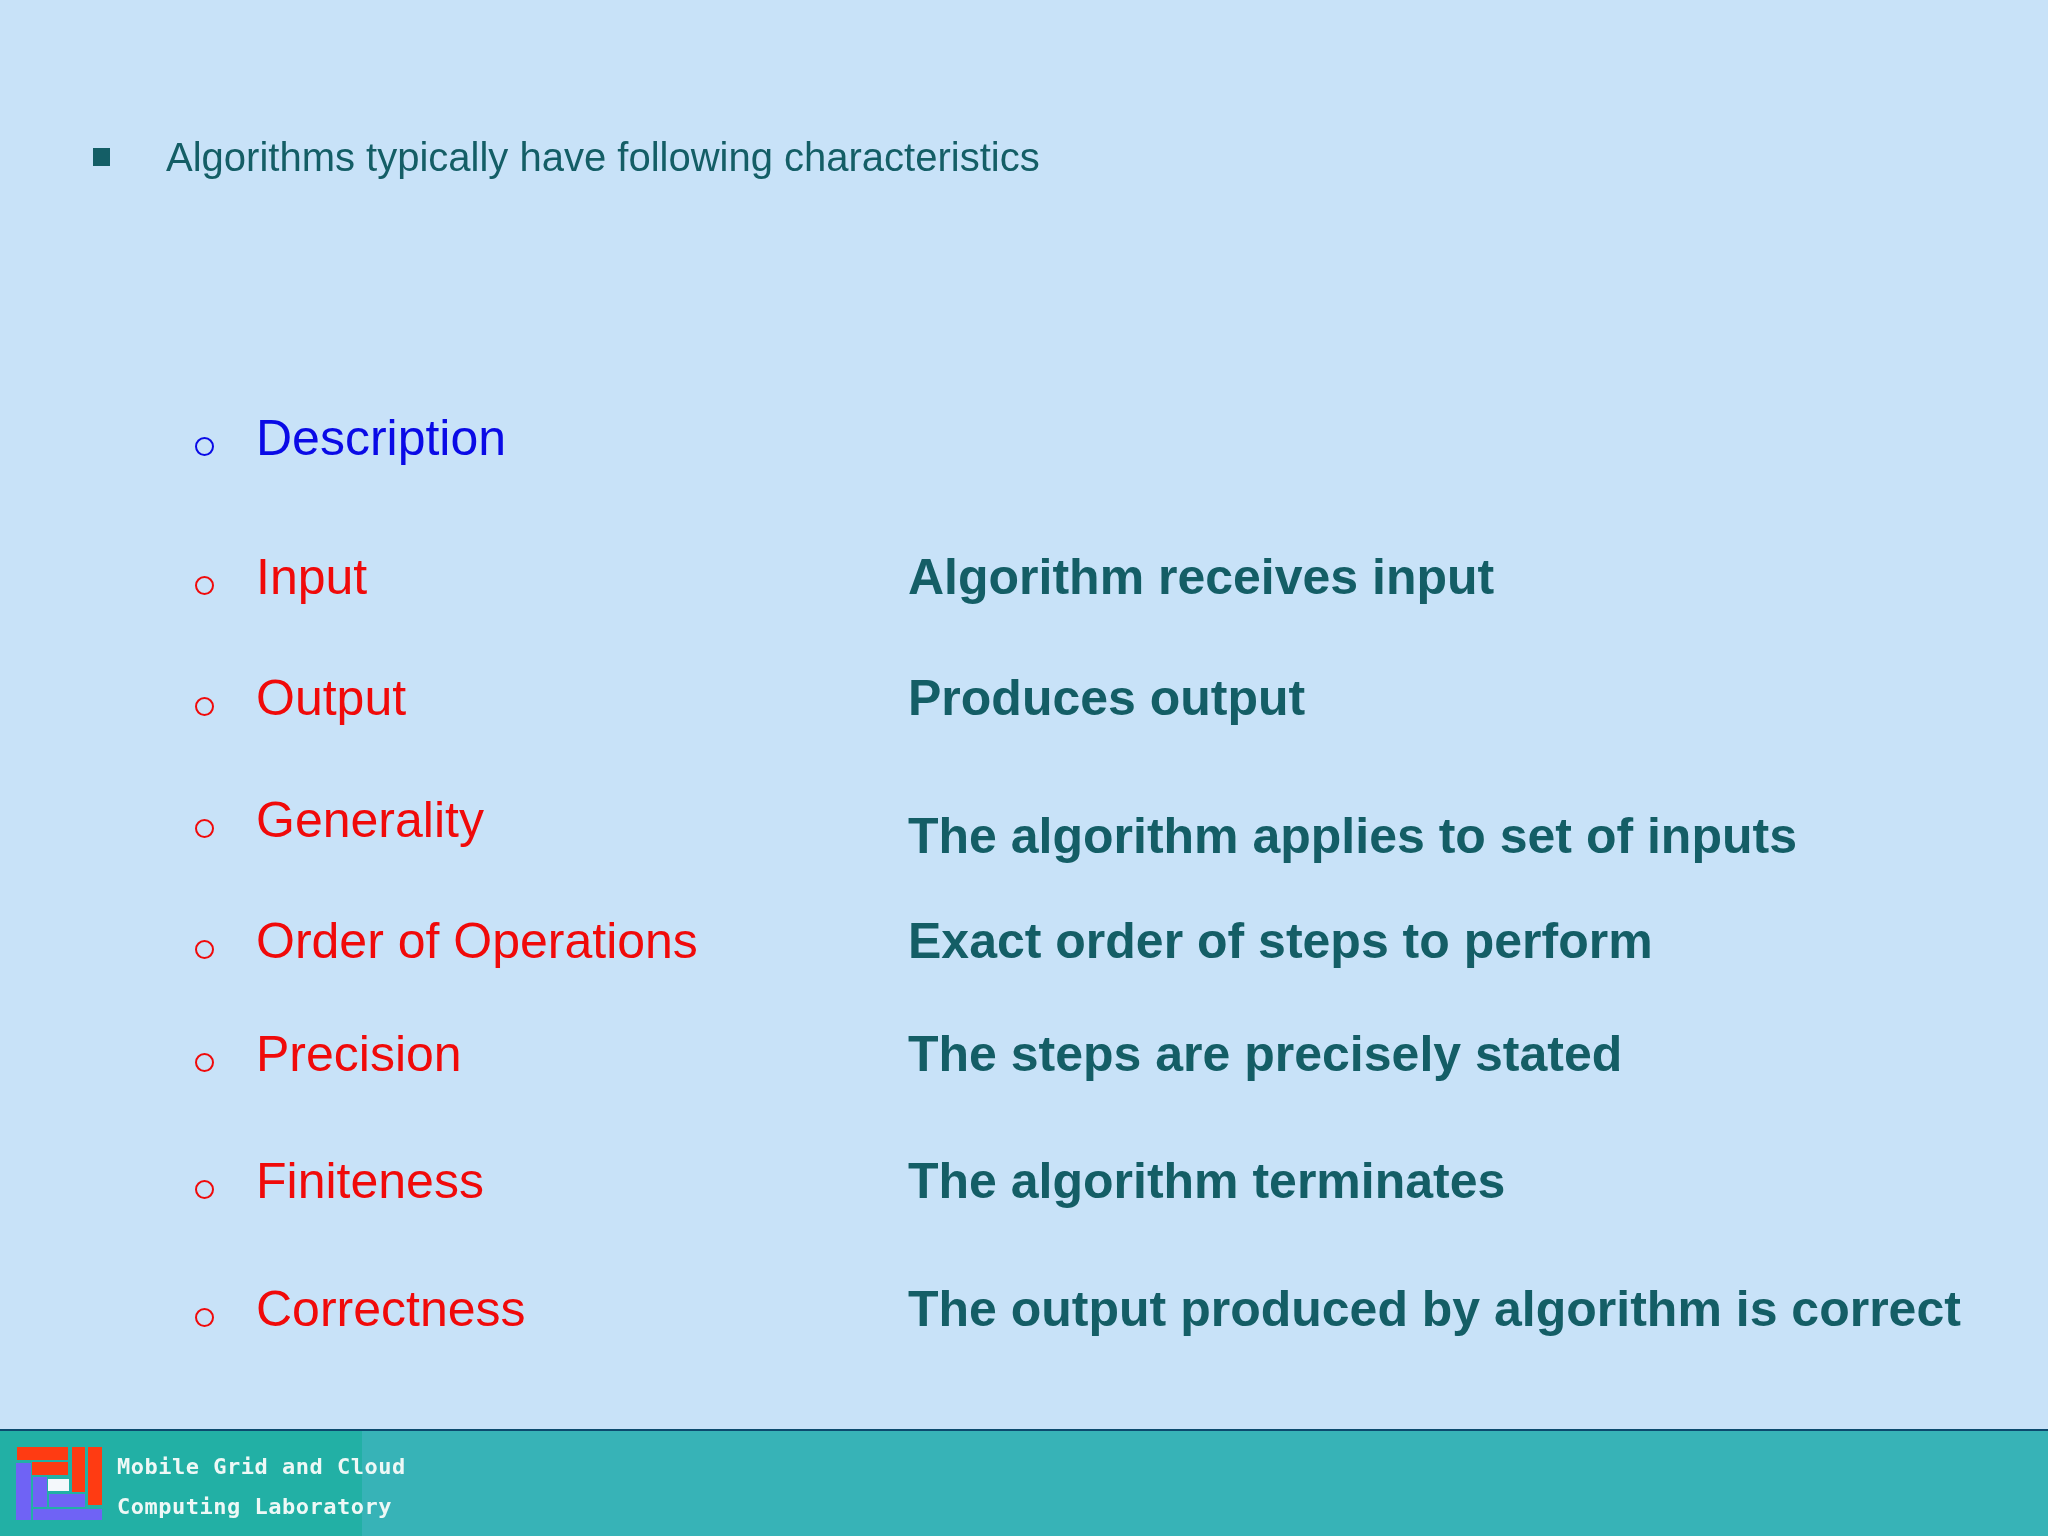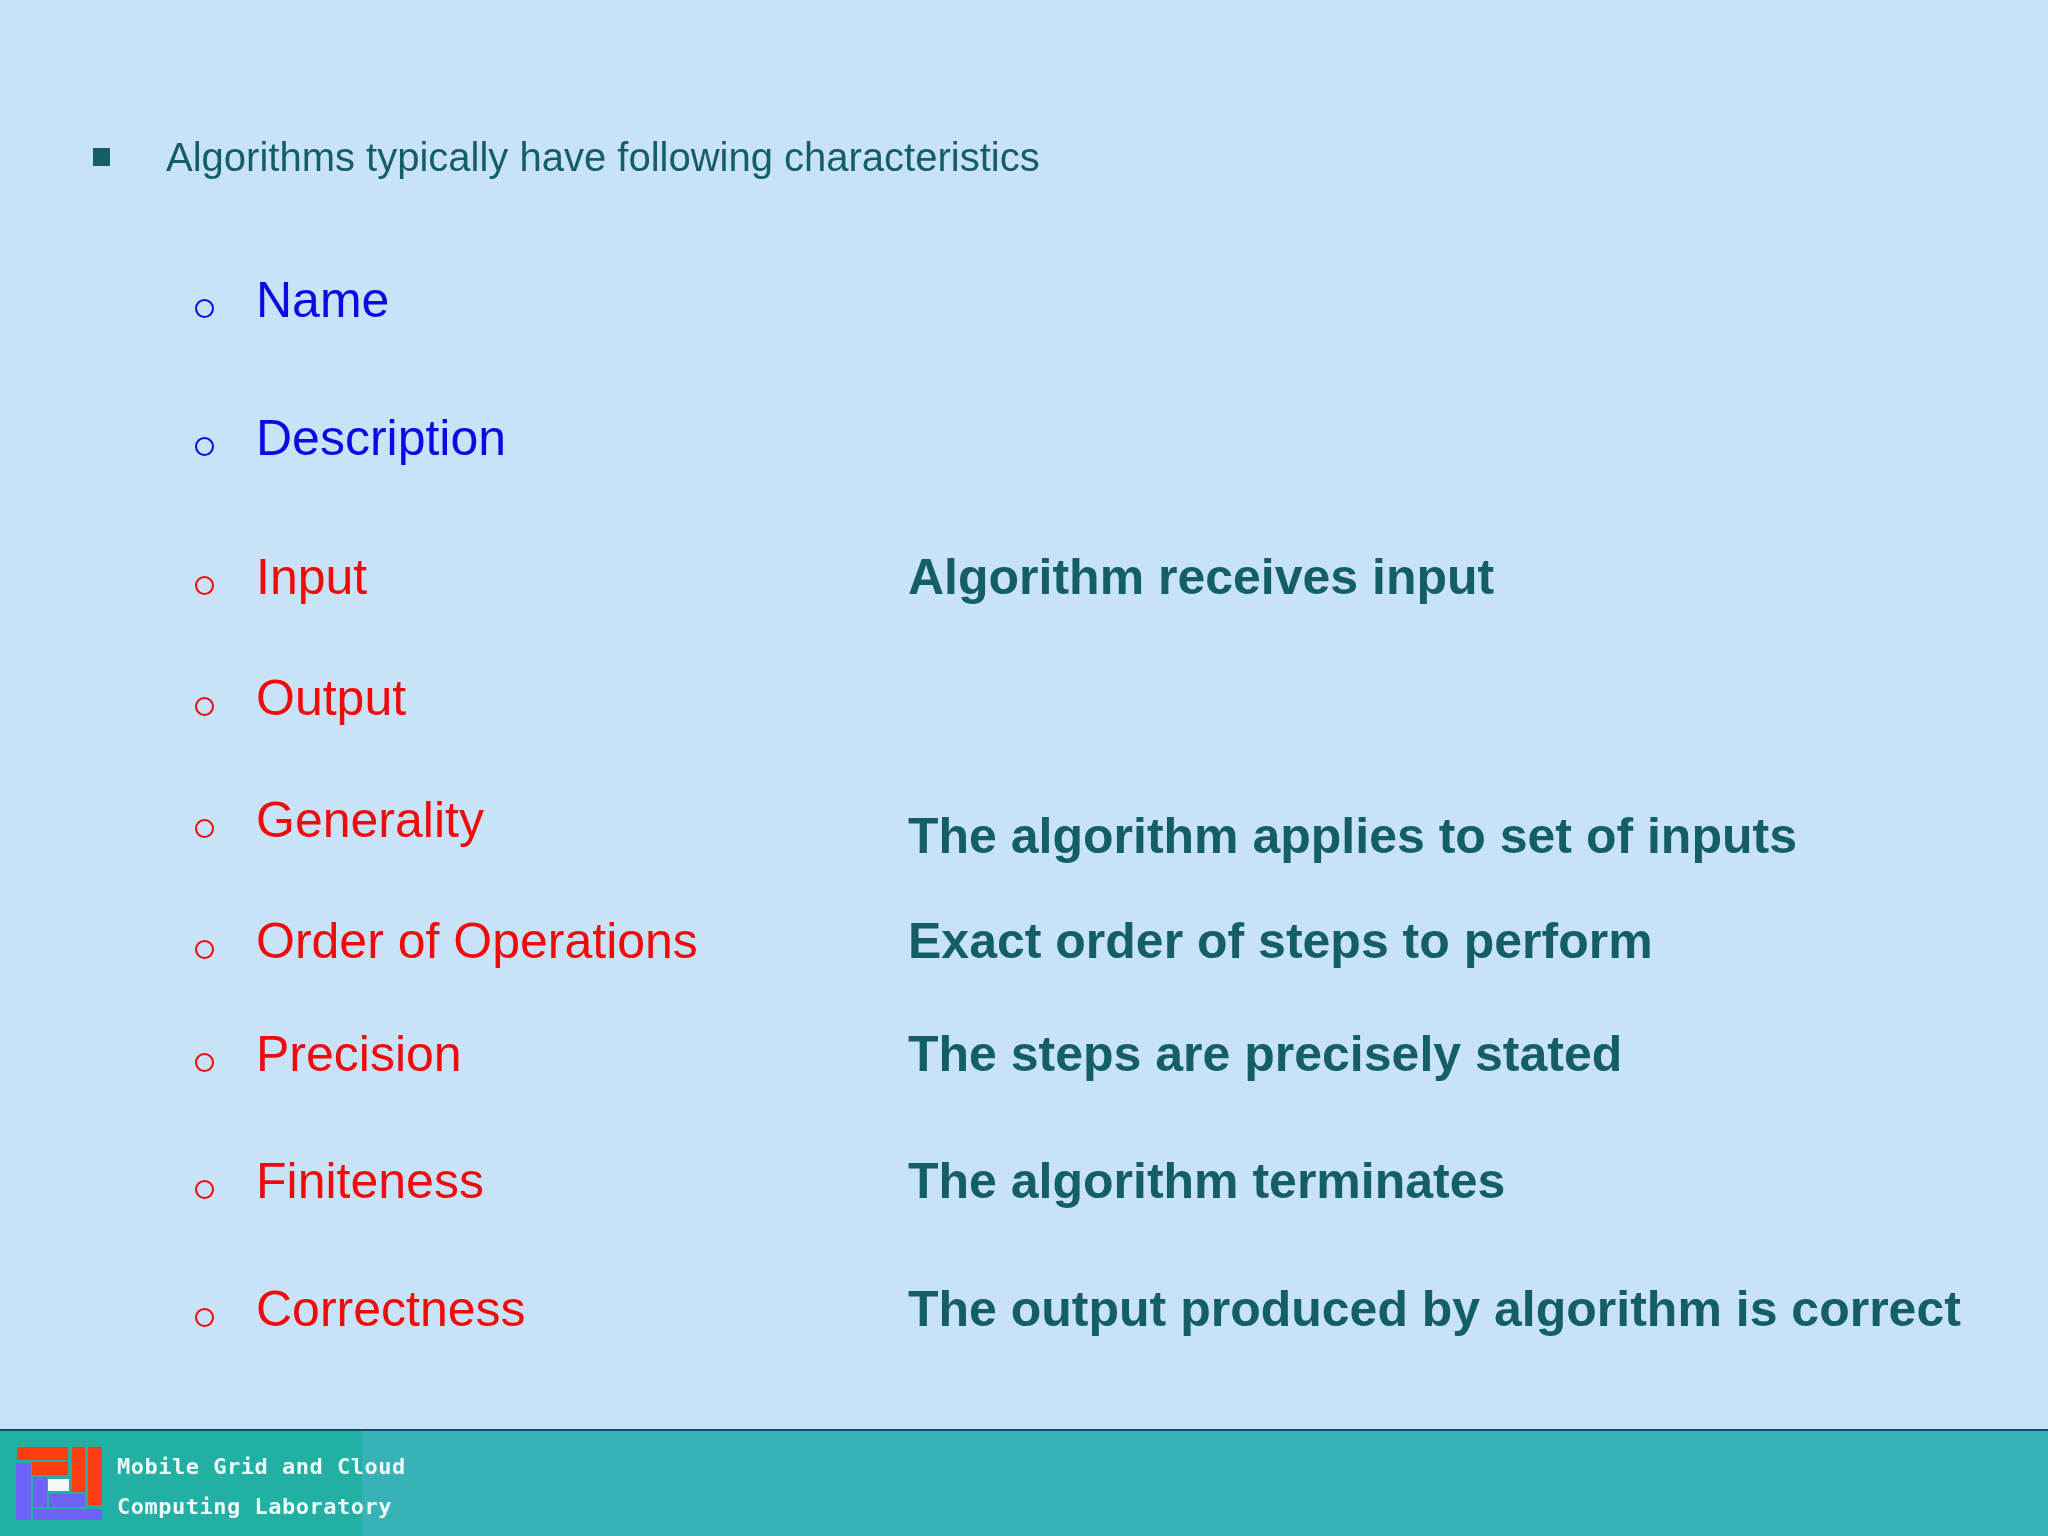--- a/index.html
+++ b/index.html
@@ -118,39 +118,36 @@
 </head>
 <body>
 
 <div class="slide">
 
   <div class="title-row">
     <span class="square-bullet"></span>
     <span class="title-text">Algorithms typically have following characteristics</span>
   </div>
 
-  <div class="item" style="top:270px;color:#0a0ae6;">
-    <span class="circle-bullet" style="top:29px;"></span>
-    <span class="item-label" style="top:0;">Name</span>
-  </div>
 
   <div class="item" style="top:408px;color:#0a0ae6;">
     <span class="circle-bullet" style="top:29px;"></span>
     <span class="item-label" style="top:0;">Description</span>
   </div>
 
   <div class="item" style="top:547px;color:#f00a0a;">
     <span class="circle-bullet" style="top:29px;"></span>
     <span class="item-label" style="top:0;">Input</span>
     <span class="item-desc" style="top:0;">Algorithm receives input</span>
   </div>
 
   <div class="item" style="top:668px;color:#f00a0a;">
     <span class="circle-bullet" style="top:29px;"></span>
     <span class="item-label" style="top:0;">Output</span>
+    <span class="item-desc" style="top:0;">Produces output</span>
   </div>
 
   <div class="item" style="top:790px;color:#f00a0a;padding-left:40px;">
     <span class="circle-bullet" style="top:29px;"></span>
     <span class="item-label" style="top:0;">Generality</span>
     <span class="item-desc" style="top:16px;">The algorithm applies to set of inputs</span>
   </div>
 
   <div class="item" style="top:911px;color:#f00a0a;">
     <span class="circle-bullet" style="top:29px;"></span>

